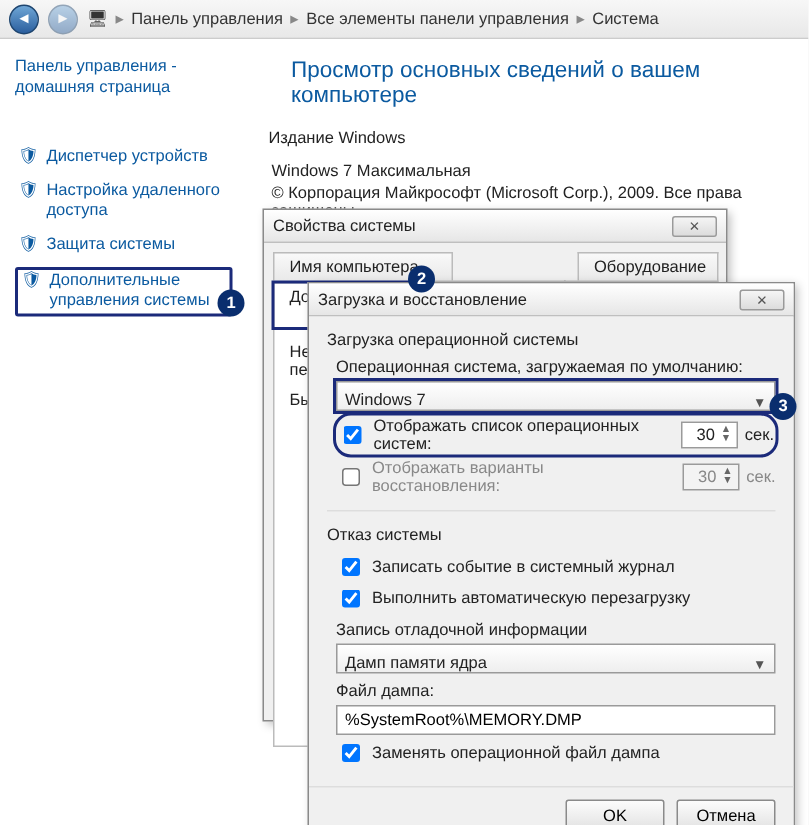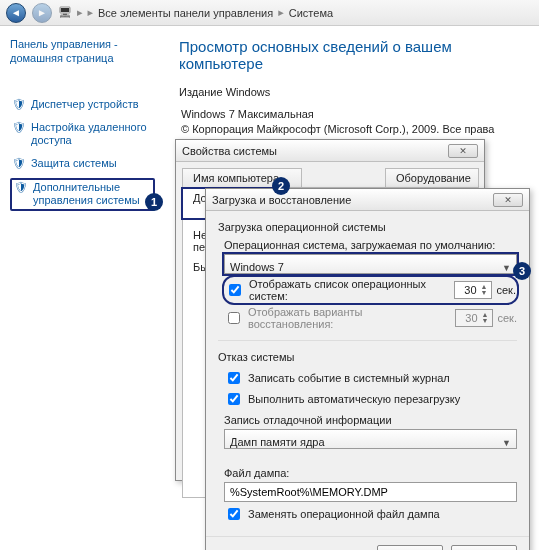--- a/index.html
+++ b/index.html
@@ -11,21 +11,21 @@
   .crumbs { display:flex; align-items:center; gap:5px; color:#333; }
   .crumbs span { white-space:nowrap }
   .crumb-sep { color:#888 }
   .body { display:flex; height:calc(100% - 26px); }
   .sidebar { width:165px; padding:12px 10px; background:#fff; }
   .home { color:#0b5aa0; margin-bottom:30px; line-height:1.25 }
   .slink { display:flex; align-items:flex-start; gap:5px; color:#0b5aa0; margin:6px 0; line-height:1.2; cursor:pointer; padding:2px; }
   .slink.selected { border:2px solid #1b2a7a; border-radius:2px; padding:1px 2px; }
   .shield { font-size:11px; }
   .content { flex:1; padding:12px 14px; color:#222; }
-  .h1 { color:#0b5aa0; font-size:15px; margin:0 0 14px; font-weight:normal }
+  .h1 { color:#0b5aa0; font-size:15px; margin:0 15px 14px; font-weight:normal }
   .sec { margin:4px 0 10px; }
   .sub { margin-left:2px; margin-top:3px }
   .annot { position:absolute; width:18px; height:18px; border-radius:50%; background:#0a2e6e; color:#fff; font-weight:bold; display:flex; align-items:center; justify-content:center; font-size:11px; z-index:50; }
 
   .dialog { position:absolute; background:#f0f0f0; border:1px solid #8a8a8a; box-shadow:2px 2px 6px rgba(0,0,0,.25); }
   .dlg-title { height:22px; background:linear-gradient(#fff,#e6e6e6); display:flex; align-items:center; justify-content:space-between; padding:0 6px; border-bottom:1px solid #bfbfbf; font-size:11px }
   .dlg-close { width:30px; height:14px; border:1px solid #9a9a9a; border-radius:2px; background:linear-gradient(#f5f5f5,#dcdcdc); display:flex; align-items:center; justify-content:center; font-size:9px; color:#555 }
   .tabs { display:flex; padding:6px 6px 0; background:#f0f0f0; gap:0 }
   .tab { padding:3px 10px; border:1px solid #bbb; border-bottom:none; background:linear-gradient(#f9f9f9,#e9e9e9); font-size:11px; margin-right:-1px; cursor:pointer; }
   .tab.active { background:#fff; position:relative; top:1px; border-bottom:1px solid #fff; }
@@ -56,20 +56,21 @@
 </head>
 <body>
 
 <div class="win">
   <div class="addrbar">
     <div class="navbtn">◄</div>
     <div class="navbtn disabled">►</div>
     <div class="crumbs">
       <span>🖥</span>
         <span class="crumb-sep">▸</span>
+      <span>Панель управления</span>
         <span class="crumb-sep">▸</span>
       <span>Все элементы панели управления</span>
         <span class="crumb-sep">▸</span>
       <span>Система</span>
     </div>
   </div>
 
   <div class="body">
     <div class="sidebar">
       <div class="home">Панель управления - домашняя страница</div>
@@ -168,21 +169,21 @@
       <input type="checkbox" class="ck" checked="" style="">
       <span>Выполнить автоматическую перезагрузку</span>
     </div>
     <div class="row indent" style="margin-top:6px">Запись отладочной информации</div>
     <div class="row indent">
       <div class="combo" style="width:180px">
         <span>Дамп памяти ядра</span>
         <span class="chev">▼</span>
       </div>
     </div>
-    <div class="row indent" style="margin-top:18px">Файл дампа:</div>
+    <div class="row indent" style="margin-top:6px">Файл дампа:</div>
     <div class="row indent">
       <input class="txt" value="%SystemRoot%\MEMORY.DMP" style="">
     </div>
     <div class="row indent">
       <input type="checkbox" class="ck" checked="" style="">
       <span>Заменять операционной файл дампа</span>
     </div>
   </div>
   <div class="btns">
     <button class="btn">OK</button>

